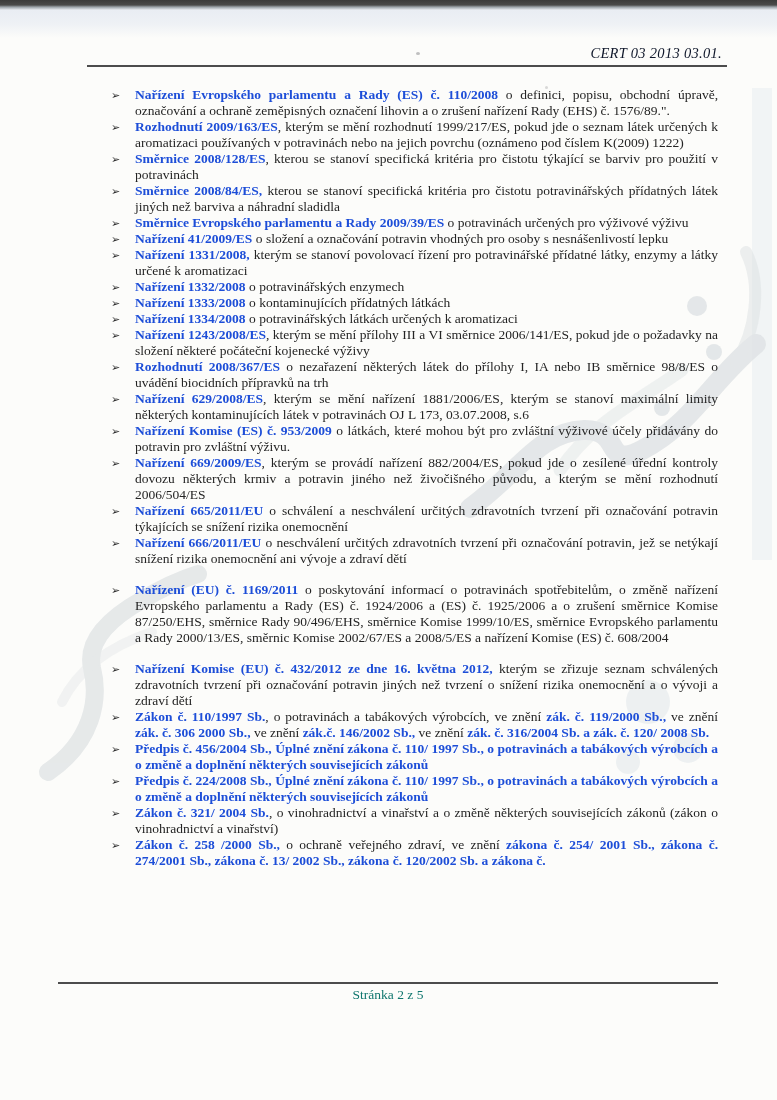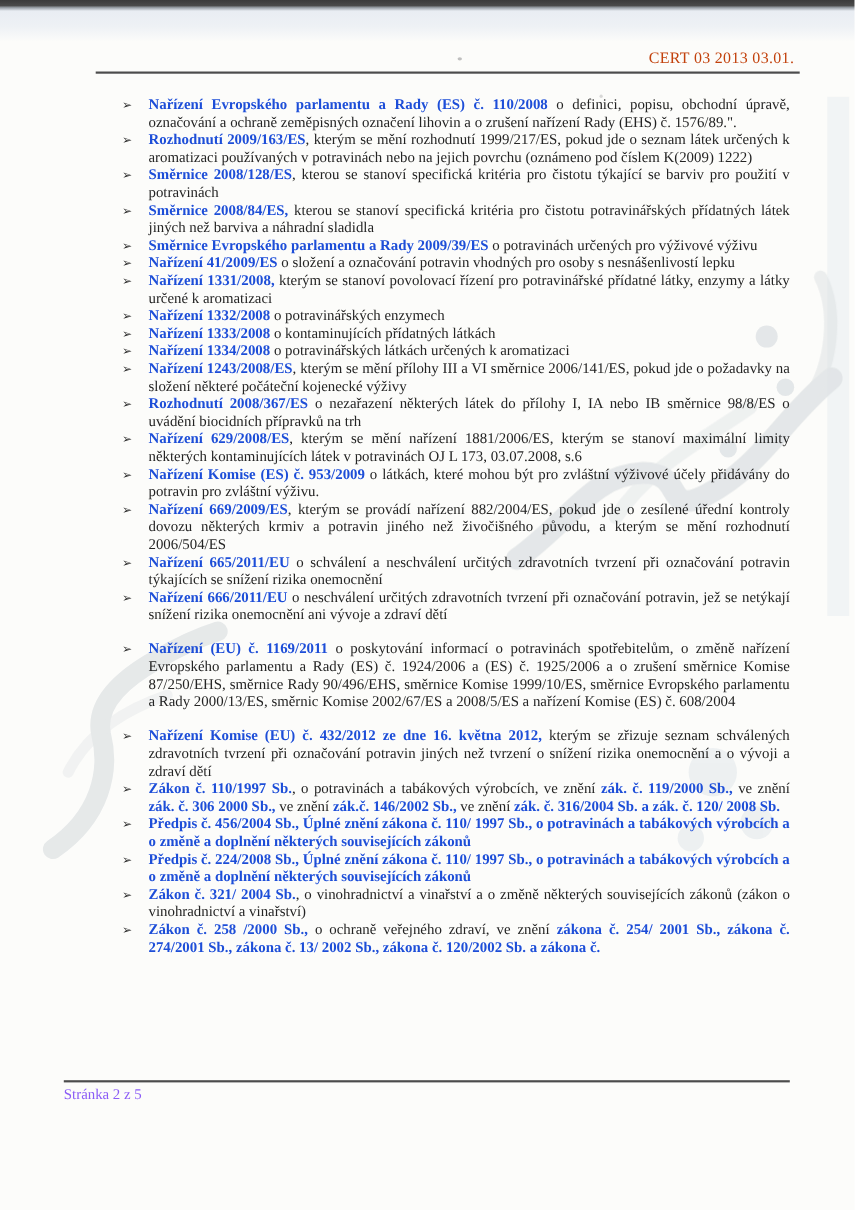--- a/index.html
+++ b/index.html
@@ -16,21 +16,21 @@
     position:absolute;top:0;left:0;right:0;height:38px;pointer-events:none;
     background:linear-gradient(to bottom,
       #3b3b3b 0px,#4a4a4a 5px,#9aa1a8 7px,
       #e9edf3 10px,#eef1f5 24px,rgba(252,252,250,0) 38px);
   }
   .speck{position:absolute;background:#bfbfbf;border-radius:50%;}
   .watermark{position:absolute;top:0;left:0;pointer-events:none;}
 
   .doccode{
     position:absolute;top:45px;right:55px;
-    font-size:14.5px;color:#c2410c;letter-spacing:.3px;
+    font-style:italic;font-size:14.5px;color:#0f172a;letter-spacing:.3px;
     white-space:nowrap;
   }
   .hrule{
     position:absolute;top:65px;left:87px;right:50px;height:2px;
     background:#4c4c4c;
   }
 
   ul.list{
     position:absolute;top:87px;left:135px;width:583px;
     margin:0;padding:0;list-style:none;
@@ -45,21 +45,21 @@
     font-family:"DejaVu Sans", sans-serif;
   }
   ul.list b{font-weight:bold;color:#1d4ed8;}
 
   .frule{
     position:absolute;top:982px;left:58px;width:660px;height:2px;
     background:#4c4c4c;
   }
   .pagenum{
     position:absolute;top:987px;left:58px;width:660px;
-    text-align:left;font-size:13.5px;color:#8b5cf6;font-family:Liberation Serif, serif;
+    text-align:center;font-size:13.5px;color:#0f766e;font-family:Liberation Serif, serif;
   }
 </style>
 </head>
 <body>
 
 <div class="page">
 
   <div class="scan-top"></div>
 
   <svg class="watermark" width="777" height="1100" viewBox="0 0 777 1100" aria-hidden="true">

